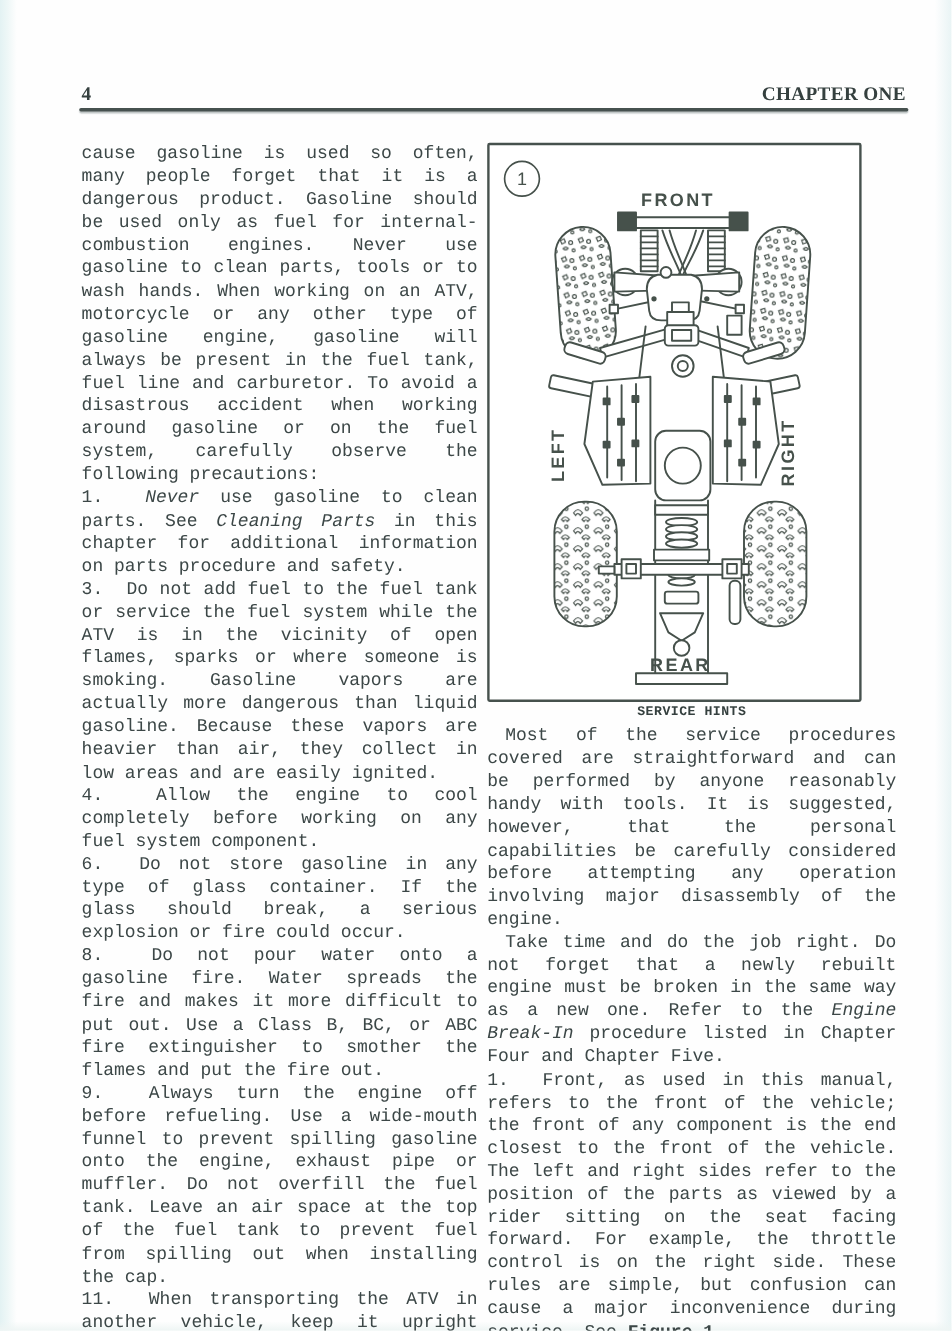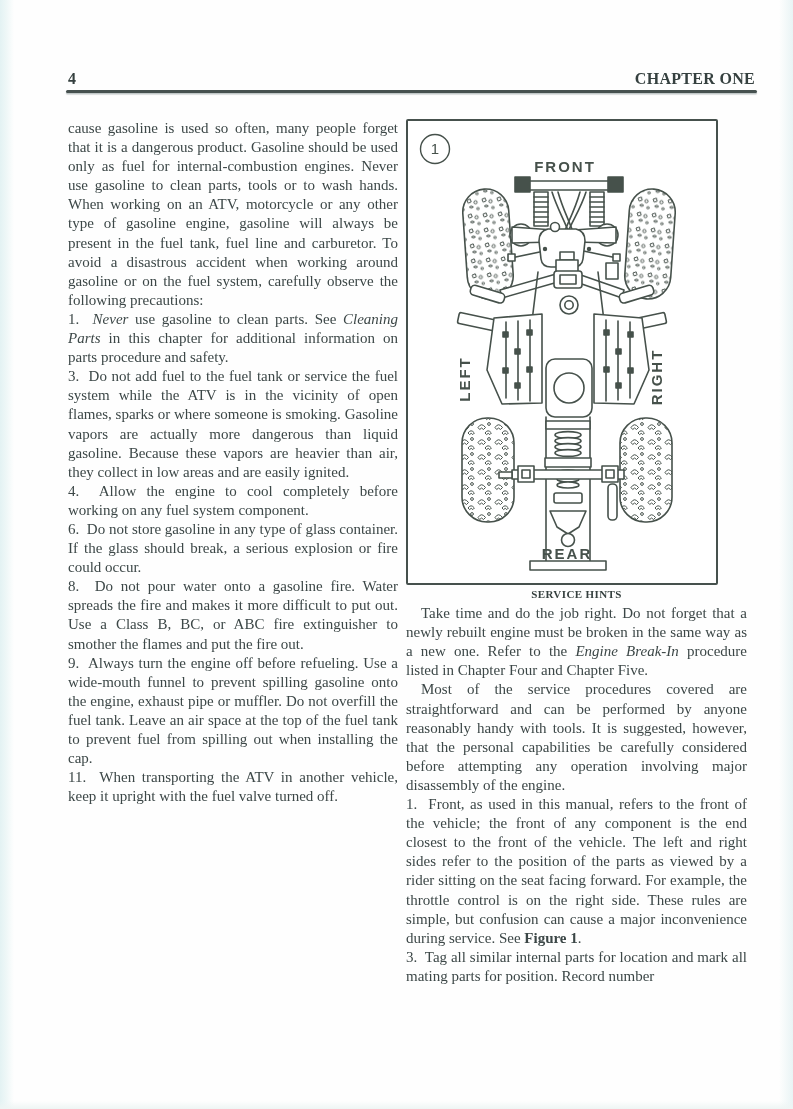--- a/index.html
+++ b/index.html
@@ -23,21 +23,21 @@
   }
   .head-rule{
     position:absolute;left:66px;right:36px;top:90px;height:2.5px;
     background:#46514f;border-radius:2px;
     box-shadow:0 1.5px 1px rgba(70,90,88,.35);
   }
 
   .col{position:absolute;top:119px;font-size:15px;line-height:19.1px;text-align:justify;}
   .col-left{left:68px;width:330px;}
   .col-right{left:406px;width:341px;}
-  .col p{margin:0;}
+  .col p{margin:0;font-family:Liberation Mono, monospace;}
   p.indent{text-indent:15px;}
 
   .figure{
     width:308px;height:462px;border:2px solid #46514d;border-radius:2px;
     background:#fff;position:relative;margin-left:0;
   }
   .figure svg{display:block;}
 
   .service-heading{
     margin:25px 0 13px;text-align:center;font-weight:bold;
@@ -200,17 +200,17 @@
 
       <text x="157" y="51" text-anchor="middle" font-size="15">FRONT</text>
       <text transform="translate(62 258) rotate(-90)" text-anchor="middle" font-size="15">LEFT</text>
       <text transform="translate(254 256) rotate(-90)" text-anchor="middle" font-size="15">RIGHT</text>
       <text x="159" y="438" text-anchor="middle" font-size="15">REAR</text>
     </svg>
   </div>
 
   <p class="service-heading">SERVICE HINTS</p>
 
+  <p class="indent"><span>Most of the service procedures covered are straightforward and can be performed by anyone reasonably handy with tools. It is suggested, however, that the personal capabilities be carefully considered before attempting any operation involving major disassembly of the engine.</span></p>
   <p class="indent"><span>Take time and do the job right. Do not forget that a newly rebuilt engine must be broken in the same way as a new one. Refer to the </span><span style="font-style: italic;">Engine Break-In</span><span> procedure listed in Chapter Four and Chapter Five.</span></p>
-  <p class="indent"><span>Most of the service procedures covered are straightforward and can be performed by anyone reasonably handy with tools. It is suggested, however, that the personal capabilities be carefully considered before attempting any operation involving major disassembly of the engine.</span></p>
   <p><span>1.&nbsp; Front, as used in this manual, refers to the front of the vehicle; the front of any component is the end closest to the front of the vehicle. The left and right sides refer to the position of the parts as viewed by a rider sitting on the seat facing forward. For example, the throttle control is on the right side. These rules are simple, but confusion can cause a major inconvenience during service. See </span><span style="font-weight: bold;">Figure 1</span><span>.</span></p>
   <p><span>3.&nbsp; Tag all similar internal parts for location and mark all mating parts for position. Record number</span></p>
 </div>
 
 </body></html>

